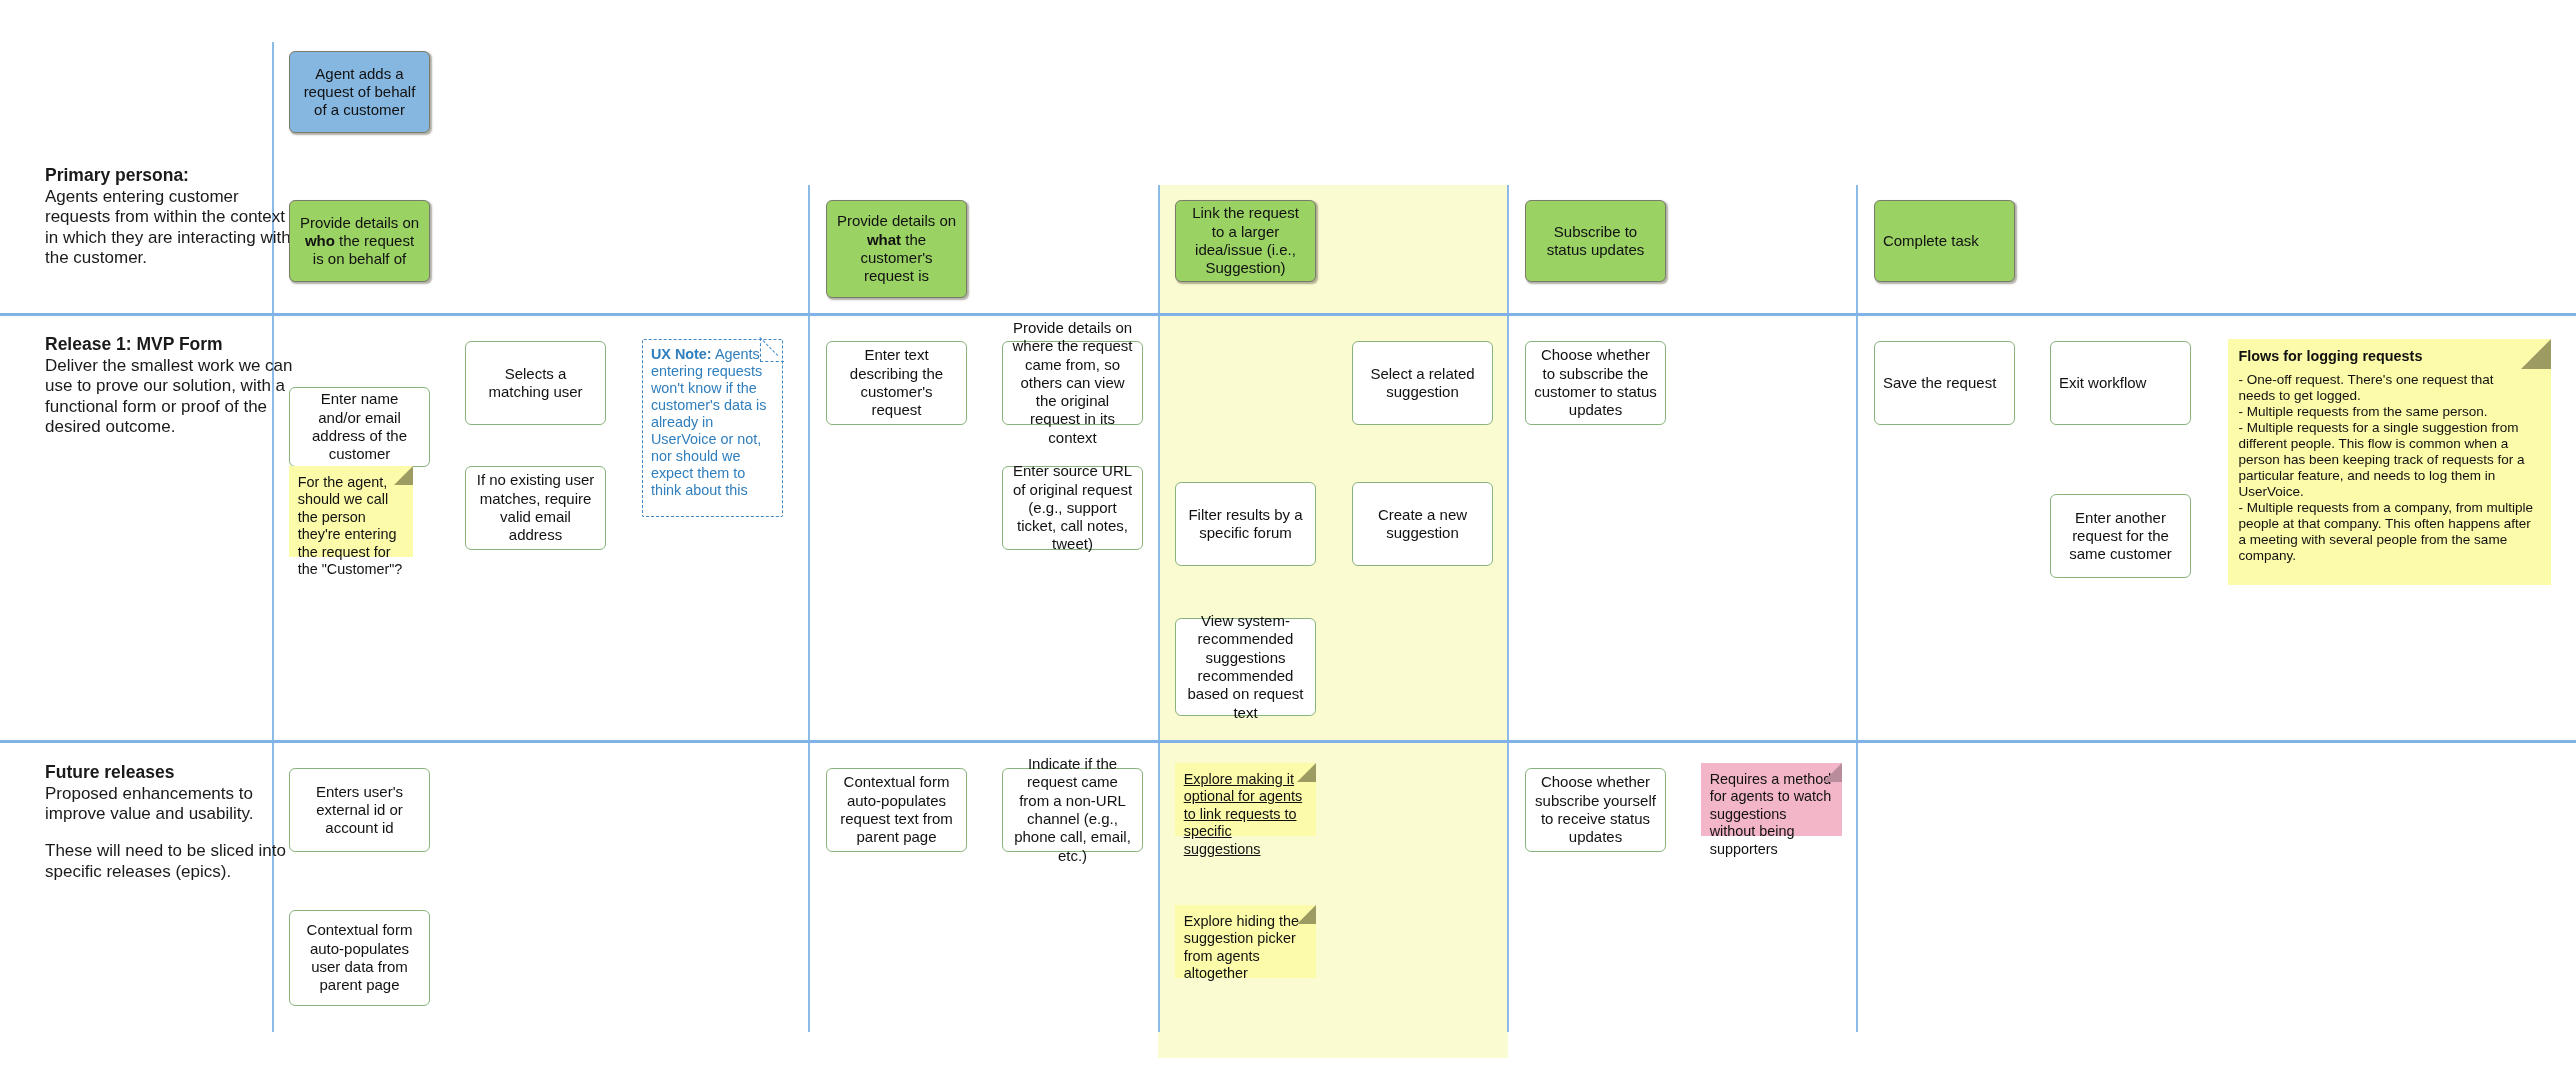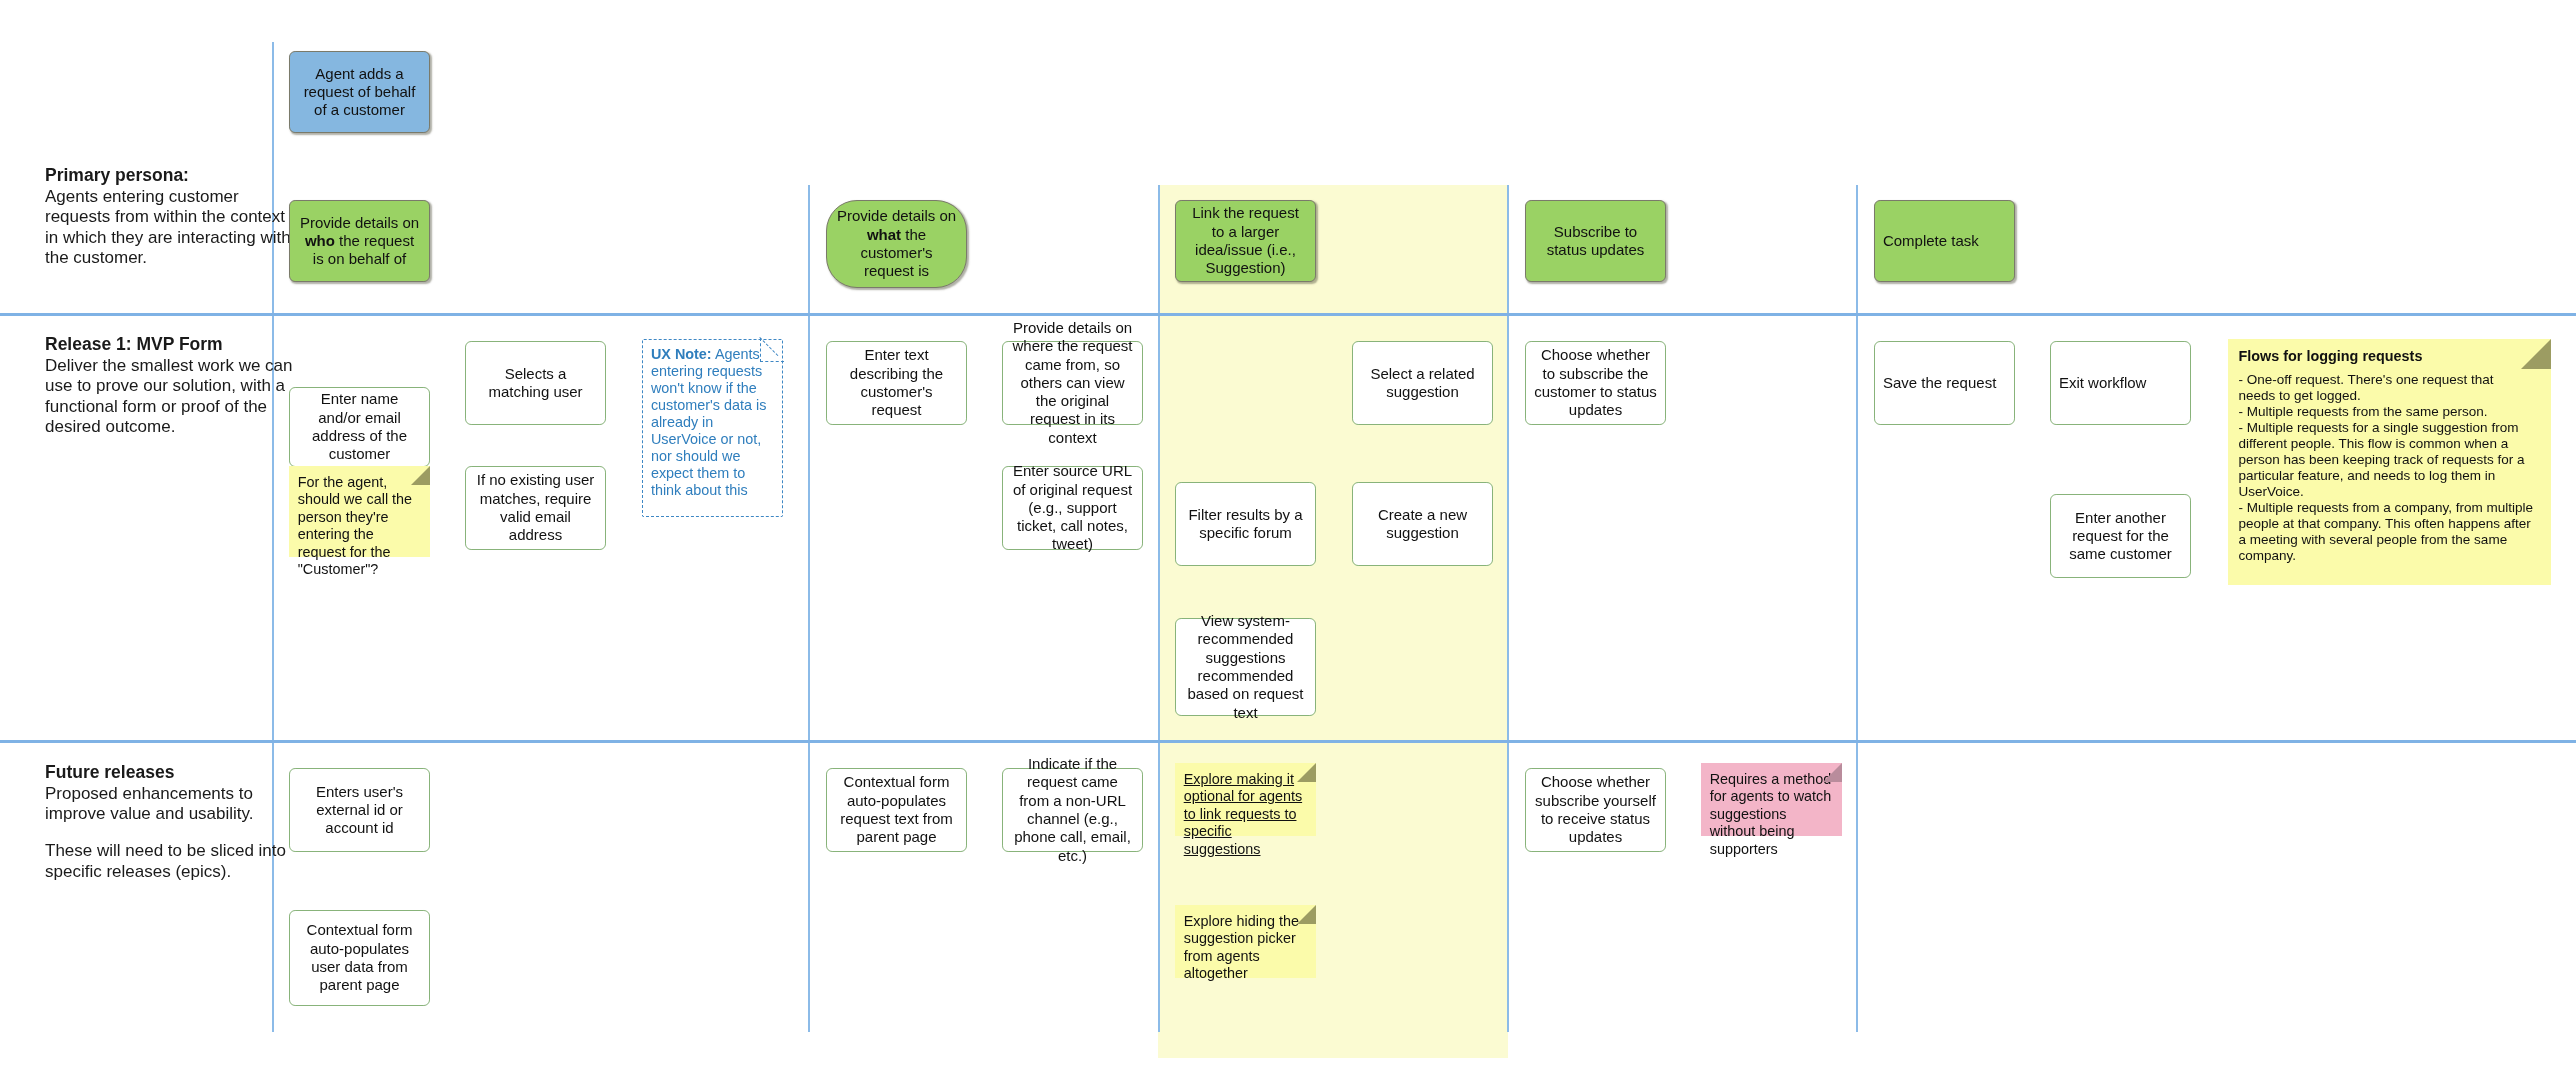--- a/index.html
+++ b/index.html
@@ -122,41 +122,41 @@
   </div>
 
   <div class="card card-blue" style="left:289px;top:51px;width:141px;height:82px;">
     <span>Agent adds a request of behalf of a customer</span>
   </div>
 
   <div class="card card-green" style="left:289px;top:200px;width:141px;height:82px;">
     <span>Provide details on <b>who</b> the request is on behalf of</span>
   </div>
 
-  <div class="card card-green" style="left:826px;top:200px;width:141px;height:88px;border-radius:31px;">
+  <div class="card card-green" style="left:826px;top:200px;width:141px;height:98px;">
     <span>Provide details on <b>what</b> the customer's request is</span>
   </div>
 
   <div class="card card-green" style="left:1175px;top:200px;width:141px;height:82px;">
     <span>Link the request to a larger idea/issue (i.e., Suggestion)</span>
   </div>
 
   <div class="card card-green" style="left:1525px;top:200px;width:141px;height:82px;">
     <span>Subscribe to status updates</span>
   </div>
 
   <div class="card card-green" style="left:1874px;top:200px;width:141px;height:82px;">
     <span>Complete task</span>
   </div>
 
   <div class="card card-outline" style="left:289px;top:341px;width:141px;height:80px;margin-top:46px;">
     <span>Enter name and/or email address of the customer</span>
   </div>
 
-  <div class="sticky sticky-yellow" style="left:289px;top:466px;width:141px;height:91px;">
+  <div class="sticky sticky-yellow" style="left:289px;top:466px;width:124px;height:91px;">
     <div class="fold fold-yellow"></div>
     <span>For the agent, should we call the person they're entering the request for the "Customer"?</span>
   </div>
 
   <div class="card card-outline" style="left:465px;top:341px;width:141px;height:84px;">
     <span>Selects a matching user</span>
   </div>
 
   <div class="card card-outline" style="left:465px;top:466px;width:141px;height:84px;">
     <span>If no existing user matches, require valid email address</span>

